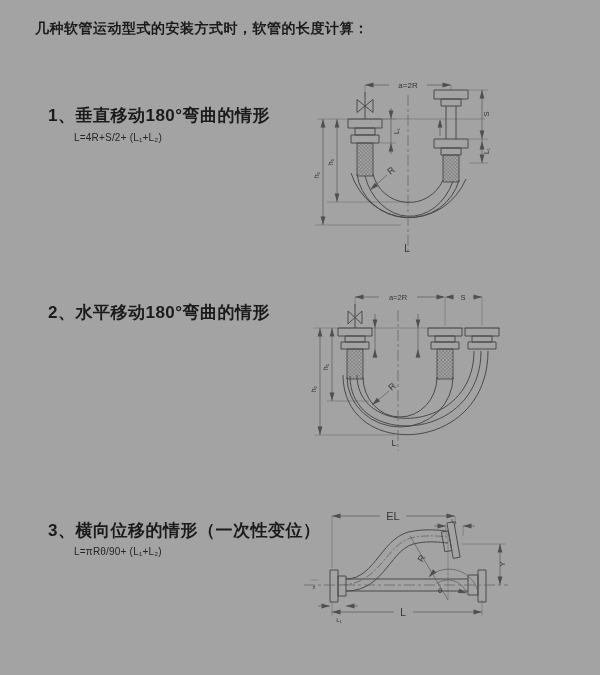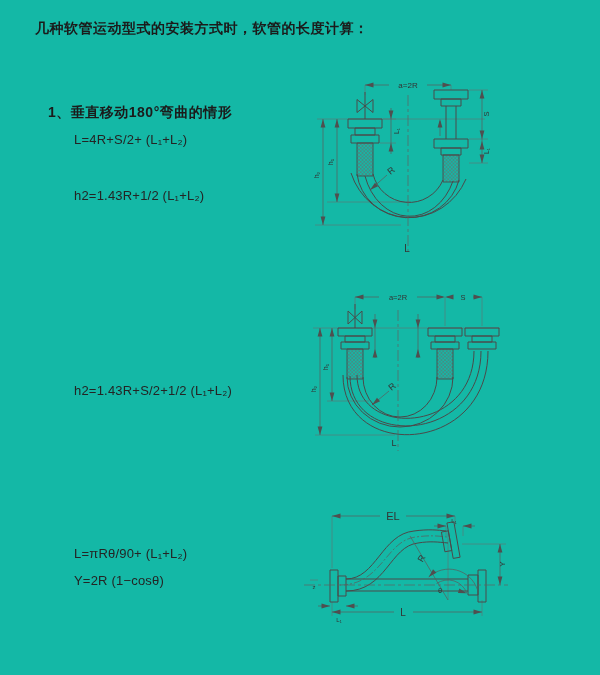--- a/index.html
+++ b/index.html
@@ -1,55 +1,54 @@
 <!DOCTYPE html>
 <html><head>
 <meta charset="utf-8">
 <style>
   html,body{margin:0;padding:0;background:#ffffff;}
   .page{
-    position:relative;width:600px;height:675px;background:#14b8a6;
+    position:relative;width:600px;height:675px;background:#a3a3a3;
     font-family:"Liberation Sans","DejaVu Sans",sans-serif;color:#222;
     overflow:hidden;border-bottom:1px solid #e3e3e3;
   }
   .doc-title{
     position:absolute;left:35px;top:20px;font-size:14px;font-weight:600;
     color:#1b1b1b;letter-spacing:.5px;white-space:nowrap;
   }
   .sec-heading{
-    position:absolute;left:48px;font-size:14px;font-weight:600;color:#1b1b1b;
+    position:absolute;left:48px;font-size:17px;font-weight:600;color:#1b1b1b;
     letter-spacing:.5px;white-space:nowrap;
   }
   .formula{
-    position:absolute;left:74px;font-size:13px;color:#242424;white-space:nowrap;
+    position:absolute;left:74px;font-size:10px;color:#242424;white-space:nowrap;
     letter-spacing:.2px;
   }
   svg{position:absolute;}
   svg path,svg line,svg rect,svg polyline{vector-effect:non-scaling-stroke;}
   .draw{stroke:#4a4a4a;stroke-width:1;fill:none;}
   .thin{stroke:#5a5a5a;stroke-width:.7;fill:none;}
   .xthin{stroke:#6a6a6a;stroke-width:.55;fill:none;}
   .cl{stroke:#5f5f5f;stroke-width:.7;fill:none;stroke-dasharray:11 3 3 3;}
   .lbl{fill:#333;font-family:"Liberation Sans","DejaVu Sans",sans-serif;}
 </style>
 </head>
 <body>
 
 <div class="page">
 
   <div class="doc-title">几种软管运动型式的安装方式时，软管的长度计算：</div>
 
   <div class="sec-heading" style="top:104px">1、垂直移动180°弯曲的情形</div>
   <div class="formula" style="top:132px">L=4R+S/2+ (L₁+L₂)</div>
-  <div class="formula" style="top:188px">h2=1.43R+1/2 (L₁+L₂)</div>
-
-  <div class="formula" style="top:383px">h2=1.43R+S/2+1/2 (L₁+L₂)</div>
-
+
+  <div class="sec-heading" style="top:301px">2、水平移动180°弯曲的情形</div>
+
+  <div class="sec-heading" style="top:519px">3、横向位移的情形（一次性变位）</div>
   <div class="formula" style="top:546px">L=πRθ/90+ (L₁+L₂)</div>
-  <div class="formula" style="top:573px">Y=2R (1−cosθ)</div>
 
   <svg width="285" height="198" viewBox="0 0 285 198" style="left:303px;top:62px">
     <defs>
       <path id="ar1" d="M0,0 L2.4,8.5 L-2.4,8.5 Z" fill="#4f4f4f"></path>
       <pattern id="ht1" width="3.5" height="3.5" patternUnits="userSpaceOnUse">
         <path d="M0,3.5 L3.5,0 M0,0 L3.5,3.5" stroke="#6b6b6b" stroke-width="0.5"></path>
       </pattern>
     </defs>
 
     <g>

